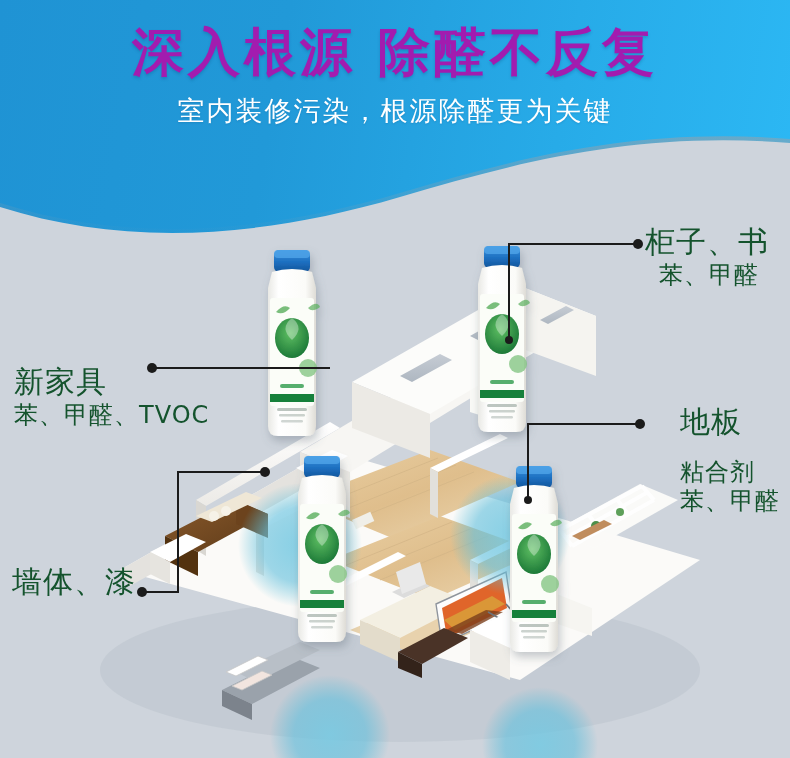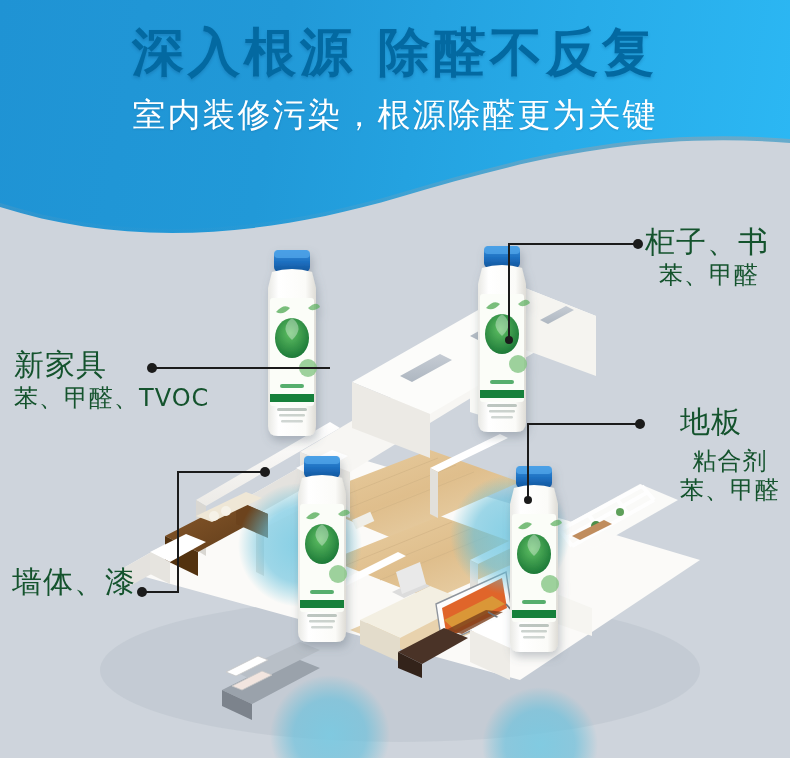--- a/index.html
+++ b/index.html
@@ -12,32 +12,32 @@
   #page{position:relative;width:790px;height:758px;overflow:hidden;background:#ced4dc;}
 
   
   .banner{position:absolute;left:0;top:0;width:790px;height:235px;overflow:hidden;}
   .banner-bg{position:absolute;inset:0;
     background:linear-gradient(100deg,#1f93d4 0%,#2199d8 35%,#27abe8 70%,#2cb8f4 100%);}
   .banner-wave{position:absolute;left:0;bottom:0;width:790px;height:120px;}
   .banner-text{position:absolute;left:0;top:0;width:790px;text-align:center;}
   .hdr-title{
     margin-top:24px;
-    color:#0369a1;
+    color:#a21caf;
     font-size:52px;
     font-weight:bold;
     letter-spacing:4px;
     line-height:1.1;
     text-shadow:0 2px 3px rgba(0,60,110,.22);
     font-family:"DejaVu Sans","Liberation Sans",sans-serif;
   }
   .hdr-sub{
     margin-top:12px;
     color:#ffffff;
-    font-size:33px;
+    font-size:27px;
     letter-spacing:2px;
     font-family:"DejaVu Sans","Liberation Sans",sans-serif;
     text-shadow:0 1px 2px rgba(0,60,110,.18);
   }
 
   
   .scene{position:absolute;left:0;top:200px;width:790px;height:558px;}
 
   
   .leaders{position:absolute;left:0;top:0;width:790px;height:758px;pointer-events:none;}
@@ -45,23 +45,23 @@
   .callout{position:absolute;color:#14532d;line-height:1.12;}
   .callout .c-main{font-size:30px;letter-spacing:1px;white-space:nowrap;
     font-family:"DejaVu Sans","Liberation Sans",sans-serif;}
   .callout .c-sub{font-size:24px;letter-spacing:1px;white-space:nowrap;margin-top:3px;
     font-family:"DejaVu Sans","Liberation Sans",sans-serif;}
 
   #callout-cabinet{left:645px;top:225px;text-align:left;}
   #callout-cabinet .c-sub{text-align:right;padding-right:10px;}
 
   #callout-floor{left:680px;top:405px;text-align:left;}
-  #callout-floor .c-sub-wrap{margin-top:9px;text-align:center;padding-right:6px;}
-
-  #callout-furniture{left:14px;top:348px;text-align:left;}
+  #callout-floor .c-sub-wrap{margin-top:20px;text-align:left;padding-right:6px;}
+
+  #callout-furniture{left:14px;top:365px;text-align:left;}
   #callout-furniture .c-sub{}
 
   #callout-wall{left:12px;top:565px;text-align:center;}
   #callout-wall .c-sub{margin-top:4px;padding-left:22px;}
 
   
   .house{position:absolute;left:0;top:0;width:790px;height:558px;}
 </style>
 </head>
 <body>

